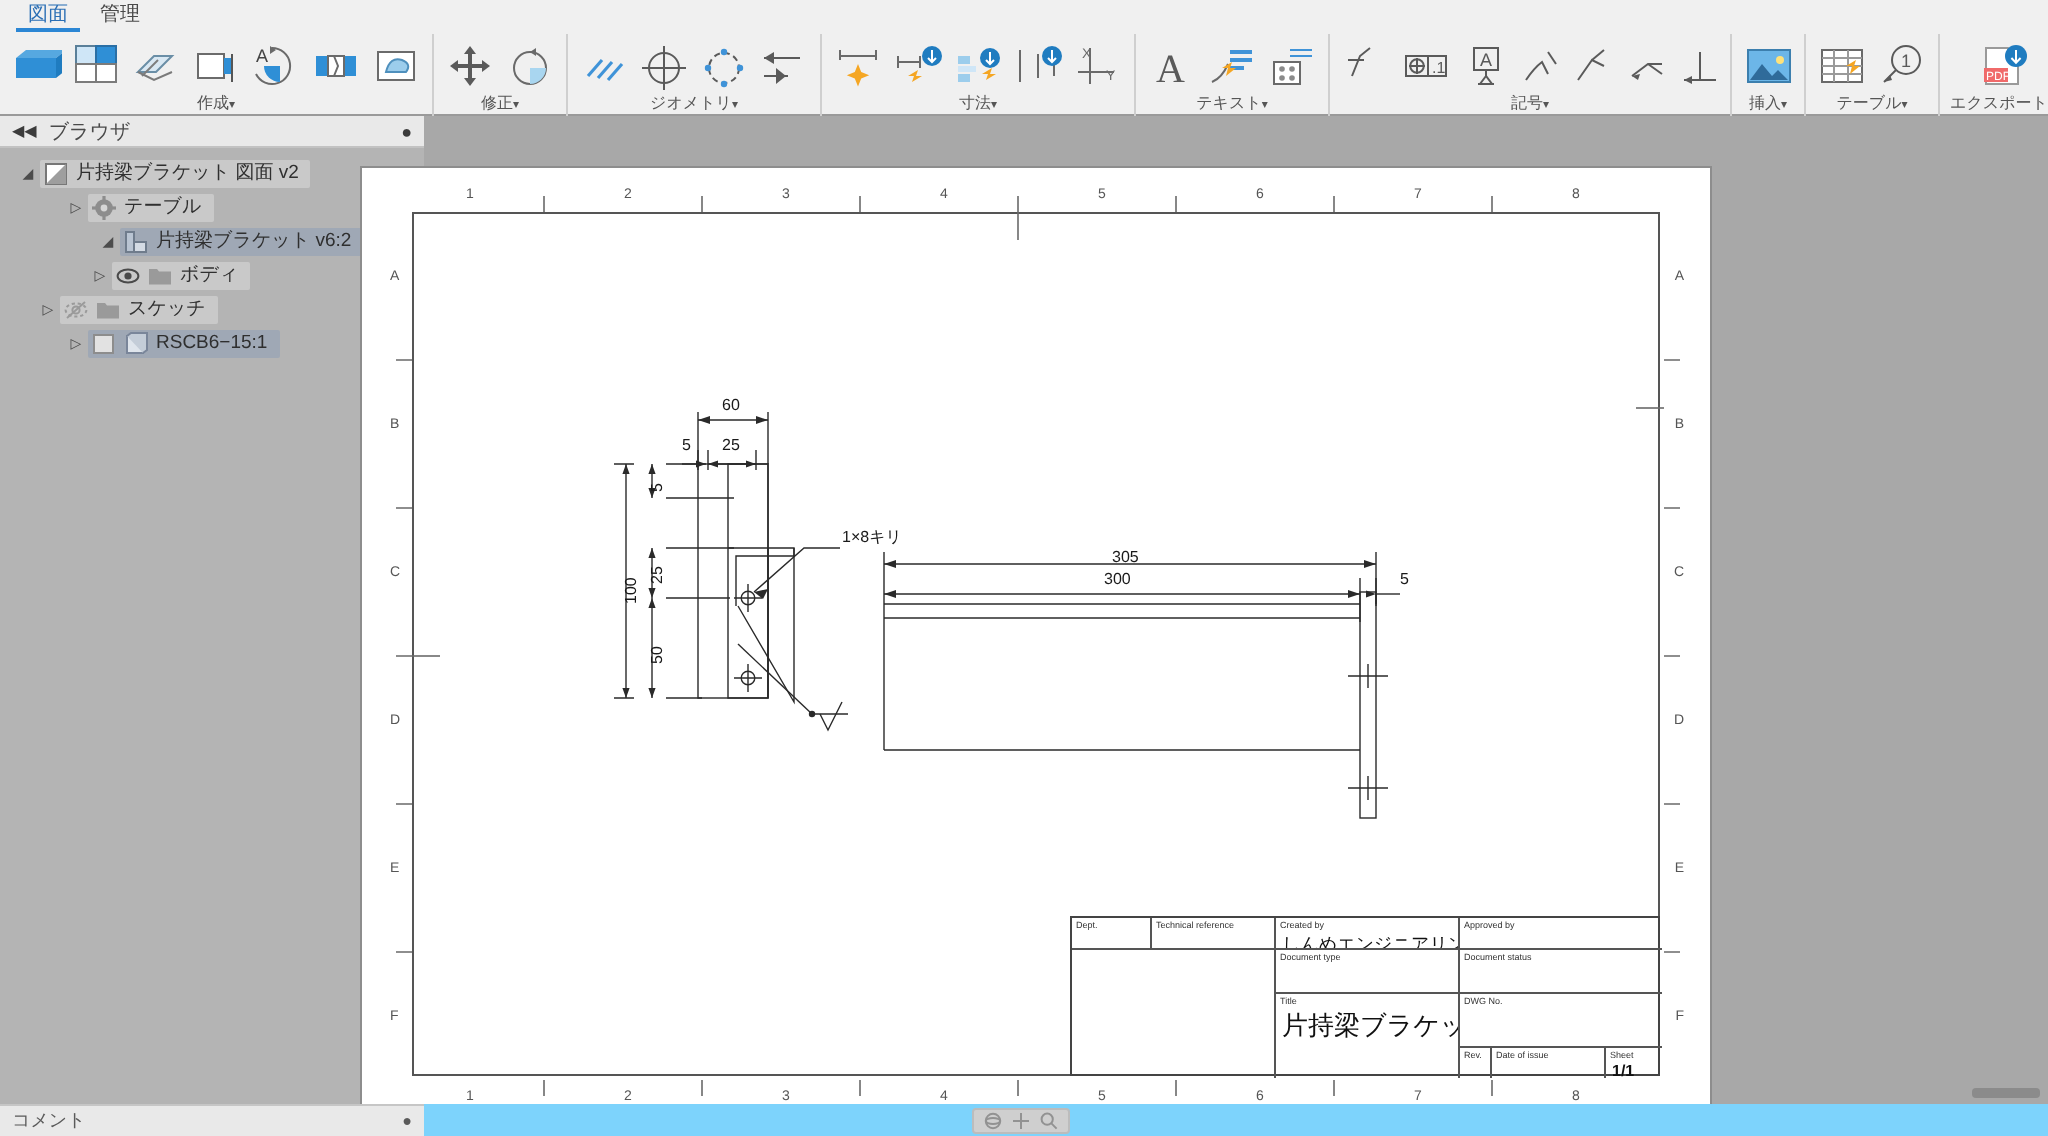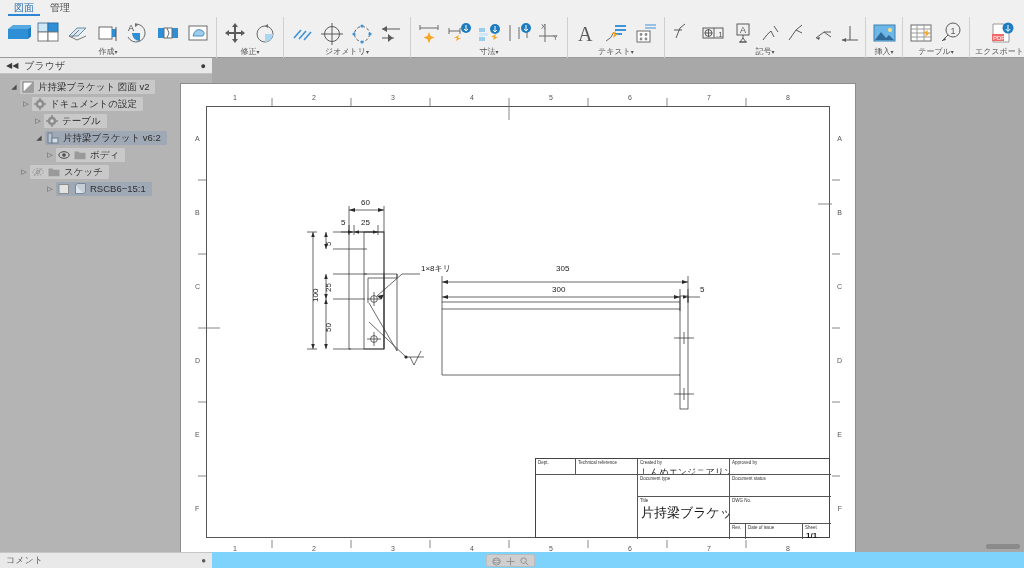--- a/index.html
+++ b/index.html
@@ -450,53 +450,38 @@
       <span class="arrow">◢</span>
       <span class="chip">
         <span class="ti"><svg width="12" height="12">
               <rect x="1" y="1" width="10" height="10" fill="#fff" stroke="#777"></rect>
               <path d="M1 11 l10 -10 v10 z" fill="#9e9e9e"></path>
             </svg></span>
         <span class="lbl">片持梁ブラケット 図面 v2</span>
       </span>
     </div>
 
-    <div class="trow" style="padding-left:20px;">
-      <span class="arrow">▷</span>
-      <span class="chip">
-        <span class="ti"><svg width="12" height="12">
-              <circle cx="6" cy="6" r="4.4" fill="#8d8d8d"></circle>
-              <circle cx="6" cy="6" r="1.7" fill="#d6d6d6"></circle>
-              <g fill="#8d8d8d">
-                <rect x="5.2" y="0" width="1.6" height="12"></rect>
-                <rect x="0" y="5.2" width="12" height="1.6"></rect>
-              </g>
-              <circle cx="6" cy="6" r="1.7" fill="#d6d6d6"></circle>
-            </svg></span>
-        <span class="lbl">ドキュメントの設定</span>
-      </span>
-    </div>
 
 
     <div class="trow" style="padding-left:32px;">
       <span class="arrow">▷</span>
       <span class="chip">
         <span class="ti"><svg width="12" height="12">
               <circle cx="6" cy="6" r="4.4" fill="#8d8d8d"></circle>
               <g fill="#8d8d8d">
                 <rect x="5.2" y="0" width="1.6" height="12"></rect>
                 <rect x="0" y="5.2" width="12" height="1.6"></rect>
               </g>
               <circle cx="6" cy="6" r="1.7" fill="#d6d6d6"></circle>
             </svg></span>
         <span class="lbl">テーブル</span>
       </span>
     </div>
 
-    <div class="trow sel" style="padding-left:33px;">
+    <div class="trow sel" style="padding-left:48px;">
       <span class="arrow">◢</span>
       <span class="chip">
         <span class="ti"><svg width="12" height="12">
               <rect x="1" y="1" width="4" height="10" fill="#b9c4d2" stroke="#6f7c8c"></rect>
               <rect x="5" y="6" width="6" height="5" fill="#d4dbe4" stroke="#6f7c8c"></rect>
             </svg></span>
         <span class="lbl">片持梁ブラケット v6:2</span>
       </span>
     </div>
 
@@ -522,21 +507,21 @@
               <circle cx="6" cy="6" r="1.8" fill="none" stroke="#9a9a9a"></circle>
               <path d="M1.5 10 l9 -8" stroke="#9a9a9a"></path>
             </svg></span>
         <span class="ti"><svg width="12" height="12">
               <path d="M0.5 2.5 h4 l1 1.3 h6 v6.5 h-11 z" fill="#9a9a9a"></path>
             </svg></span>
         <span class="lbl">スケッチ</span>
       </span>
     </div>
 
-    <div class="trow sel" style="padding-left:44px;">
+    <div class="trow sel" style="padding-left:32px;">
       <span class="arrow">▷</span>
       <span class="chip">
         <span class="ti"><svg width="12" height="12">
               <rect x="1" y="1.5" width="9.5" height="9" fill="#e2e2e2" stroke="#8d8d8d"></rect>
             </svg></span>
         <span class="ti"><svg width="12" height="12">
               <rect x="1.5" y="2" width="8" height="8.5" fill="#dfe5ec" stroke="#7a869a"></rect>
               <path d="M1.5 2 l2 -1.5 h8 v8.5 l-2 1.5" fill="#c4cdd8" stroke="#7a869a"></path>
             </svg></span>
         <span class="lbl">RSCB6−15:1</span>
@@ -679,21 +664,21 @@
 
       <div class="dimtxt" style="left:180px; top:114px;">60</div>
       <div class="dimtxt" style="left:160px; top:134px;">5</div>
       <div class="dimtxt" style="left:180px; top:134px;">25</div>
       <div class="dimtxt vert" style="left:143px; top:162px;">5</div>
       <div class="dimtxt vert" style="left:143px; top:208px;">25</div>
       <div class="dimtxt vert" style="left:143px; top:248px;">50</div>
       <div class="dimtxt vert" style="left:130px; top:218px;">100</div>
       <div class="dimtxt" style="left:240px; top:179px; font-size:8px;">1×8キリ</div>
 
-      <div class="dimtxt" style="left:375px; top:180px;">305</div>
+      <div class="dimtxt" style="left:375px; top:190px;">305</div>
       <div class="dimtxt" style="left:371px; top:201px;">300</div>
       <div class="dimtxt" style="left:519px; top:201px;">5</div>
 
       <div id="titleblock">
 
         <div class="tb-cell" style="left:0; top:0; width:40px; height:16px;">
           <span class="tb-lab">Dept.</span>
         </div>
         <div class="tb-cell" style="left:40px; top:0; width:62px; height:16px;">
           <span class="tb-lab">Technical reference</span>

